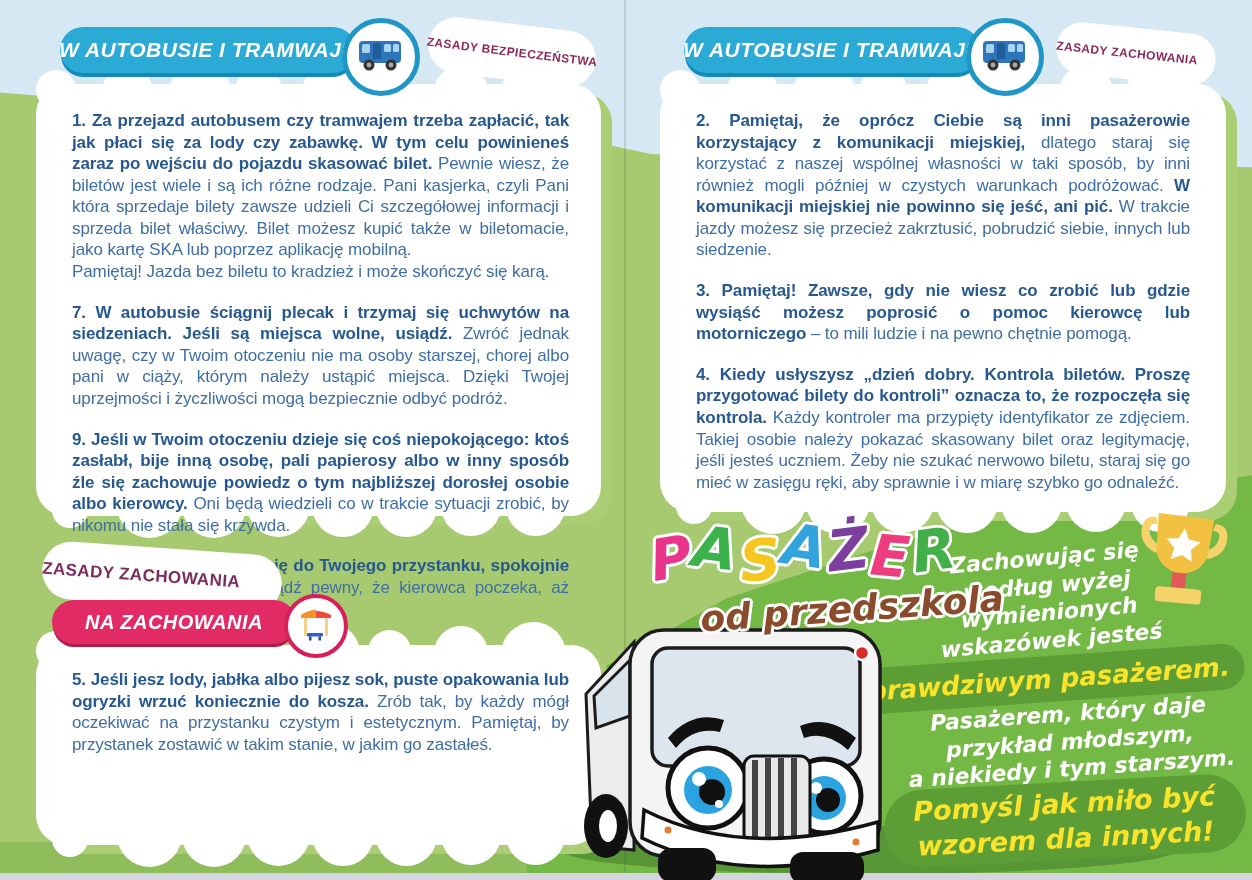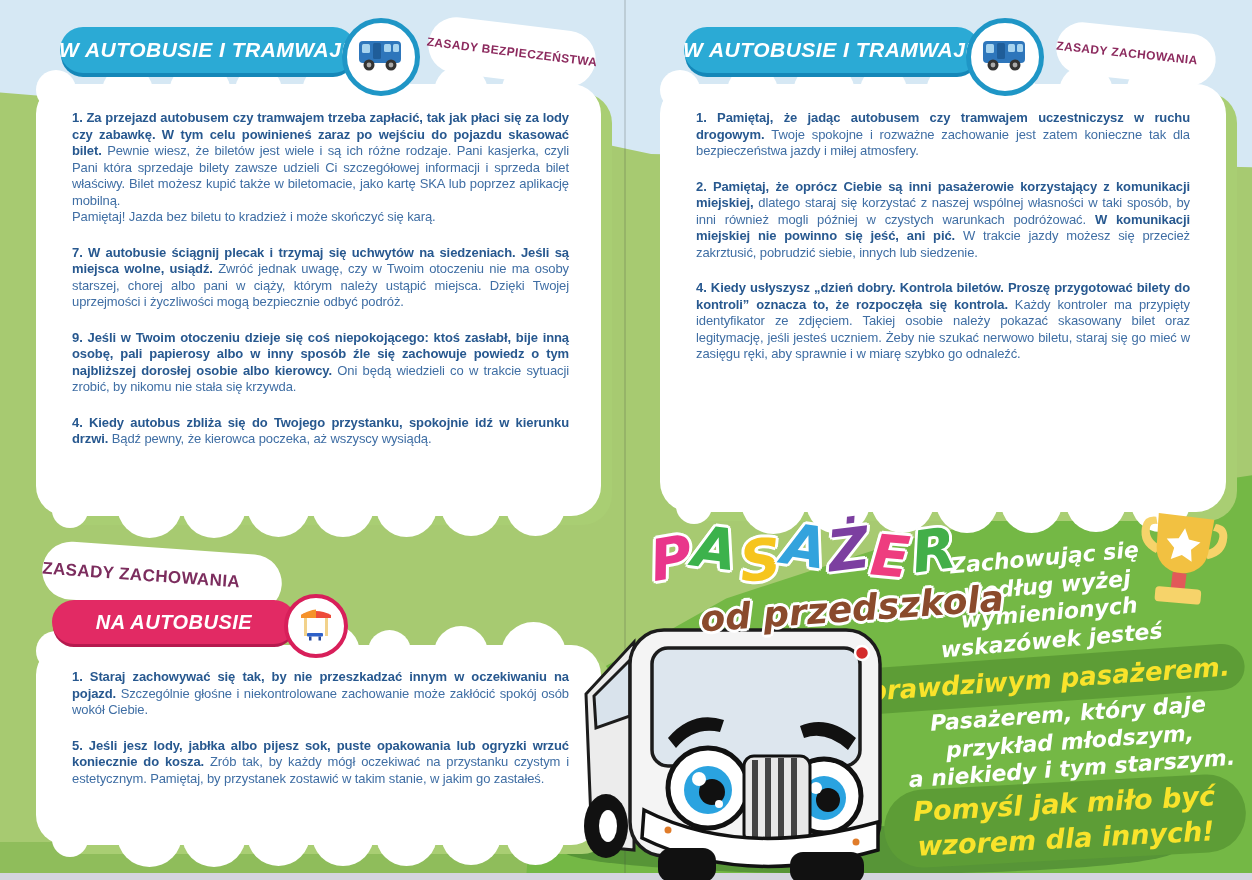--- a/index.html
+++ b/index.html
@@ -17,21 +17,21 @@
     clip-path:polygon(42% 100%,43% 84%,48% 76%,58% 68%,72% 61.5%,86% 57%,100% 54%,100% 100%);}
   .fold-line{position:absolute;left:624px;top:0;width:2px;height:880px;background:rgba(60,70,60,.16);}
   .bottom-strip{position:absolute;left:0;bottom:0;width:100%;height:7px;background:#d4d5df;}
   .bus-shadow{position:absolute;left:562px;top:826px;width:614px;height:48px;background:#579537;border-radius:50%;}
 
   
   .cloud{position:absolute;background:#fff;border-radius:30px;}
   .cloud .bump{position:absolute;background:#fff;border-radius:50%;z-index:0;}
   .cloud-trim{box-shadow:11px 9px 0 0 #a9ce73;}
   .panel-content{position:relative;z-index:2;}
-  .para{margin:0 0 19px 0;text-align:justify;font-size:13px;line-height:1.27;color:#3f6ea4;letter-spacing:-0.1px;}
+  .para{margin:0 0 19px 0;text-align:justify;font-size:17px;line-height:1.27;color:#3f6ea4;letter-spacing:-0.1px;}
   .para:last-child{margin-bottom:0;}
   .seg-b{font-weight:bold;color:#27588f;}
 
   
   .banner{position:absolute;height:46px;border-radius:26px;display:flex;align-items:center;justify-content:center;z-index:6;}
   .banner-blue{background:#2baad5;box-shadow:0 5px 0 -1px #1587b8;}
   .banner-pink{background:#e22a64;box-shadow:0 4px 0 -1px #b51a4e;}
   .banner-title{color:#fff;font-weight:bold;font-style:italic;font-size:21px;letter-spacing:.5px;white-space:nowrap;}
   .icon-circle{position:absolute;background:#fff;border-radius:50%;display:flex;align-items:center;justify-content:center;z-index:7;}
   .circle-blue{border:5px solid #1f96c6;width:68px;height:68px;}
@@ -113,22 +113,22 @@
 </div>
 <div class="badge-cloud bumpy" style="left:428px;top:24px;width:168px;height:56px;transform:rotate(7deg);">
   <span class="badge-text">ZASADY BEZPIECZEŃSTWA</span>
 <i class="bump" style="height: 40px; width: 40px; left: 0px; top: -14.4px;"></i>
     <i class="bump" style="height: 51px; width: 51px; left: 44.6667px; top: -18.36px;"></i>
     <i class="bump" style="height: 62px; width: 62px; left: 89.3333px; top: -22.32px;"></i>
   </div>
 
 <div class="cloud cloud-trim bumpy bumpy-b" style="left:660px;top:84px;width:566px;height:428px;">
   <div class="panel-content" style="padding:26px 36px 18px 36px;">
-      <p class="para"><span class="seg-b">1. Pamiętaj, że jadąc autobusem czy tramwajem uczestniczysz w ruchu drogowym. </span><span>Twoje spokojne i rozważne zachowanie jest zatem konieczne tak dla bezpieczeństwa jazdy i miłej atmosfery.</span></p>
       <p class="para"><span class="seg-b">2. Pamiętaj, że oprócz Ciebie są inni pasażerowie korzystający z komunikacji miejskiej, </span><span>dlatego staraj się korzystać z naszej wspólnej własności w taki sposób, by inni również mogli później w czystych warunkach podróżować. </span><span class="seg-b">W komunikacji miejskiej nie powinno się jeść, ani pić. </span><span>W trakcie jazdy możesz się przecież zakrztusić, pobrudzić siebie, innych lub siedzenie.</span></p>
+      <p class="para"><span class="seg-b">3. Pamiętaj! Zawsze, gdy nie wiesz co zrobić lub gdzie wysiąść możesz poprosić o pomoc kierowcę lub motorniczego </span><span>– to mili ludzie i na pewno chętnie pomogą.</span></p>
       <p class="para"><span class="seg-b">4. Kiedy usłyszysz „dzień dobry. Kontrola biletów. Proszę przygotować bilety do kontroli” oznacza to, że rozpoczęła się kontrola. </span><span>Każdy kontroler ma przypięty identyfikator ze zdjęciem. Takiej osobie należy pokazać skasowany bilet oraz legitymację, jeśli jesteś uczniem. Żeby nie szukać nerwowo biletu, staraj się go mieć w zasięgu ręki, aby sprawnie i w miarę szybko go odnaleźć.</span></p>
     </div>
 <i class="bump" style="height: 40px; width: 40px; left: 0px; top: -14.4px;"></i>
     <i class="bump" style="height: 51px; width: 51px; left: 66.5px; top: -18.36px;"></i>
     <i class="bump" style="height: 62px; width: 62px; left: 133px; top: -22.32px;"></i>
     <i class="bump" style="height: 47px; width: 47px; left: 199.5px; top: -16.92px;"></i>
     <i class="bump" style="height: 58px; width: 58px; left: 266px; top: -20.88px;"></i>
     <i class="bump" style="height: 43px; width: 43px; left: 332.5px; top: -15.48px;"></i>
     <i class="bump" style="height: 54px; width: 54px; left: 399px; top: -19.44px;"></i>
     <i class="bump" style="height: 65px; width: 65px; left: 465.5px; top: -23.4px;"></i>
@@ -168,42 +168,41 @@
   </div>
 
 <div class="badge-cloud bumpy" style="left:42px;top:548px;width:240px;height:58px;transform:rotate(4deg);border-radius:30px;z-index:5;">
   <span class="cloud-label-text">ZASADY ZACHOWANIA</span>
 <i class="bump" style="height: 40px; width: 40px; left: 0px; top: -14.4px;"></i>
     <i class="bump" style="height: 51px; width: 51px; left: 68.6667px; top: -18.36px;"></i>
     <i class="bump" style="height: 62px; width: 62px; left: 137.333px; top: -22.32px;"></i>
   </div>
 <div class="cloud cloud-trim bumpy bumpy-b" style="left:36px;top:645px;width:565px;height:200px;">
   <div class="panel-content" style="padding:24px 32px 10px 36px;">
-      <p class="para"><span class="seg-b">1. Staraj zachowywać się tak, by nie przeszkadzać innym w oczekiwaniu na pojazd. </span><span>Szczególnie głośne i niekontrolowane zachowanie może zakłócić spokój osób wokół Ciebie.</span></p>
       <p class="para"><span class="seg-b">5. Jeśli jesz lody, jabłka albo pijesz sok, puste opakowania lub ogryzki wrzuć koniecznie do kosza. </span><span>Zrób tak, by każdy mógł oczekiwać na przystanku czystym i estetycznym. Pamiętaj, by przystanek zostawić w takim stanie, w jakim go zastałeś.</span></p>
     </div>
 <i class="bump" style="height: 40px; width: 40px; left: 0px; top: -14.4px;"></i>
     <i class="bump" style="height: 51px; width: 51px; left: 66.375px; top: -18.36px;"></i>
     <i class="bump" style="height: 62px; width: 62px; left: 132.75px; top: -22.32px;"></i>
     <i class="bump" style="height: 47px; width: 47px; left: 199.125px; top: -16.92px;"></i>
     <i class="bump" style="height: 58px; width: 58px; left: 265.5px; top: -20.88px;"></i>
     <i class="bump" style="height: 43px; width: 43px; left: 331.875px; top: -15.48px;"></i>
     <i class="bump" style="height: 54px; width: 54px; left: 398.25px; top: -19.44px;"></i>
     <i class="bump" style="height: 65px; width: 65px; left: 464.625px; top: -23.4px;"></i>
     <i class="bump" style="height: 36px; width: 36px; left: 16px; bottom: -12.24px;"></i>
     <i class="bump" style="height: 65px; width: 65px; left: 80.875px; bottom: -22.1px;"></i>
     <i class="bump" style="height: 64px; width: 64px; left: 145.75px; bottom: -21.76px;"></i>
     <i class="bump" style="height: 63px; width: 63px; left: 210.625px; bottom: -21.42px;"></i>
     <i class="bump" style="height: 62px; width: 62px; left: 275.5px; bottom: -21.08px;"></i>
     <i class="bump" style="height: 61px; width: 61px; left: 340.375px; bottom: -20.74px;"></i>
     <i class="bump" style="height: 60px; width: 60px; left: 405.25px; bottom: -20.4px;"></i>
     <i class="bump" style="height: 59px; width: 59px; left: 470.125px; bottom: -20.06px;"></i>
   </div>
 <div class="banner banner-pink" style="left:52px;top:600px;width:244px;height:44px;">
-  <span class="banner-title" style="font-size:20px;">NA AUTOBUSIE</span>
+  <span class="banner-title" style="font-size:20px;">NA ZACHOWANIA</span>
 </div>
 <div class="icon-circle circle-pink" style="left:284px;top:594px;">
   <span>
     <svg width="38" height="38" viewBox="0 0 38 38">
       <path d="M4 10 Q19 2 34 10 L34 13 L4 13 Z" fill="#ee4b3a"></path>
       <path d="M4 10 Q12 5 19 4.5 L19 13 L4 13 Z" fill="#f5922a"></path>
       <rect x="7" y="13" width="3" height="18" fill="#f2d28b"></rect>
       <rect x="28" y="13" width="3" height="18" fill="#f2d28b"></rect>
       <rect x="10" y="28" width="16" height="3.5" rx="1" fill="#2e61c9"></rect>
       <rect x="12" y="31.5" width="2.5" height="4" fill="#24489c"></rect>

